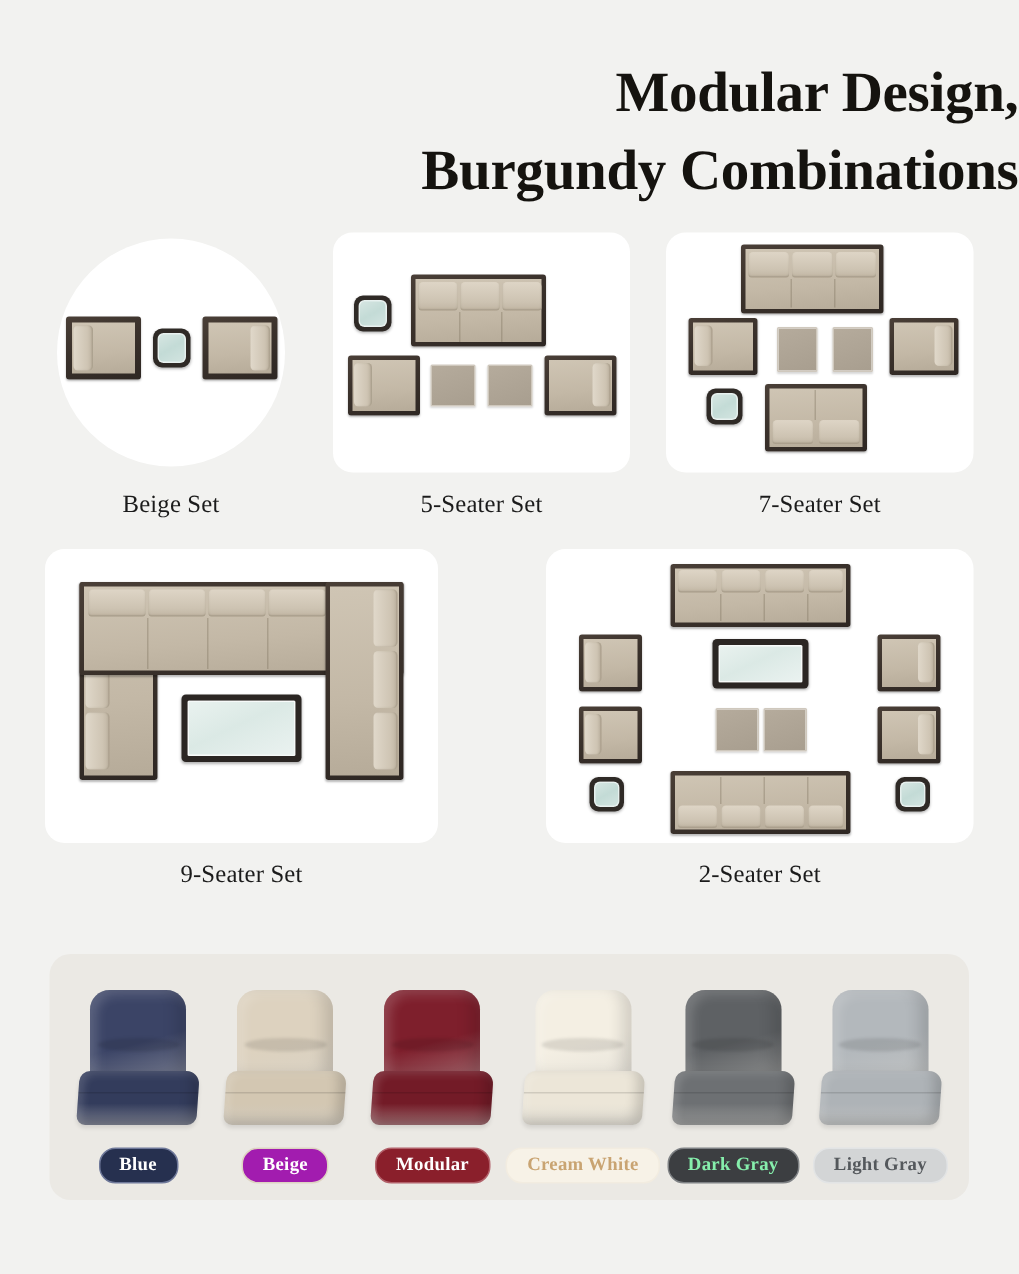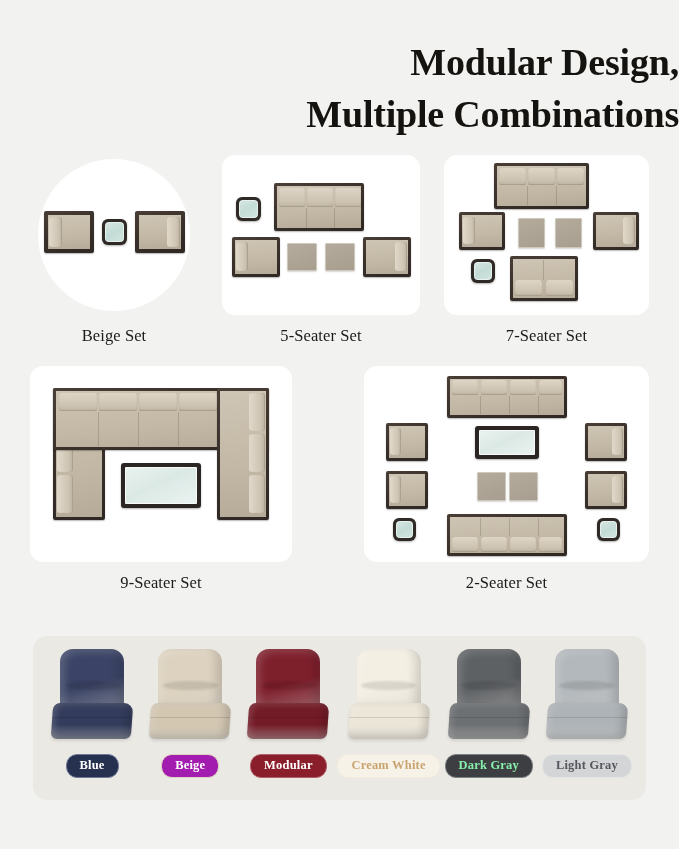--- a/index.html
+++ b/index.html
@@ -149,21 +149,21 @@
   .swatch-row {
     display: flex;
     height: 100%;
     padding: 13px 10px 11px 10px;
   }
   .swatch {
     flex: 1;
     display: flex;
     flex-direction: column;
     align-items: center;
-    justify-content: flex-start;
+    justify-content: flex-end;
   }
   .cushion-set {
     position: relative;
     width: 84px;
     height: 96px;
   }
   
   .cb {
     position: absolute;
     left: 10px; top: 0;
@@ -202,21 +202,21 @@
     font-weight: 700;
     white-space: nowrap;
     letter-spacing: .2px;
   }
 </style>
 </head>
 <body>
 
 <div class="title-block">
   <div class="title-line">Modular Design,</div>
-  <div class="title-line">Multiple Combinations</div>
+  <div class="title-line">Burgundy Combinations</div>
 </div>
 
 <div class="sets">
 
   <div class="set-row row1">
 
     <div class="set-cell">
       <div class="set-card circle c-chair">
         <div class="canvas">
 

